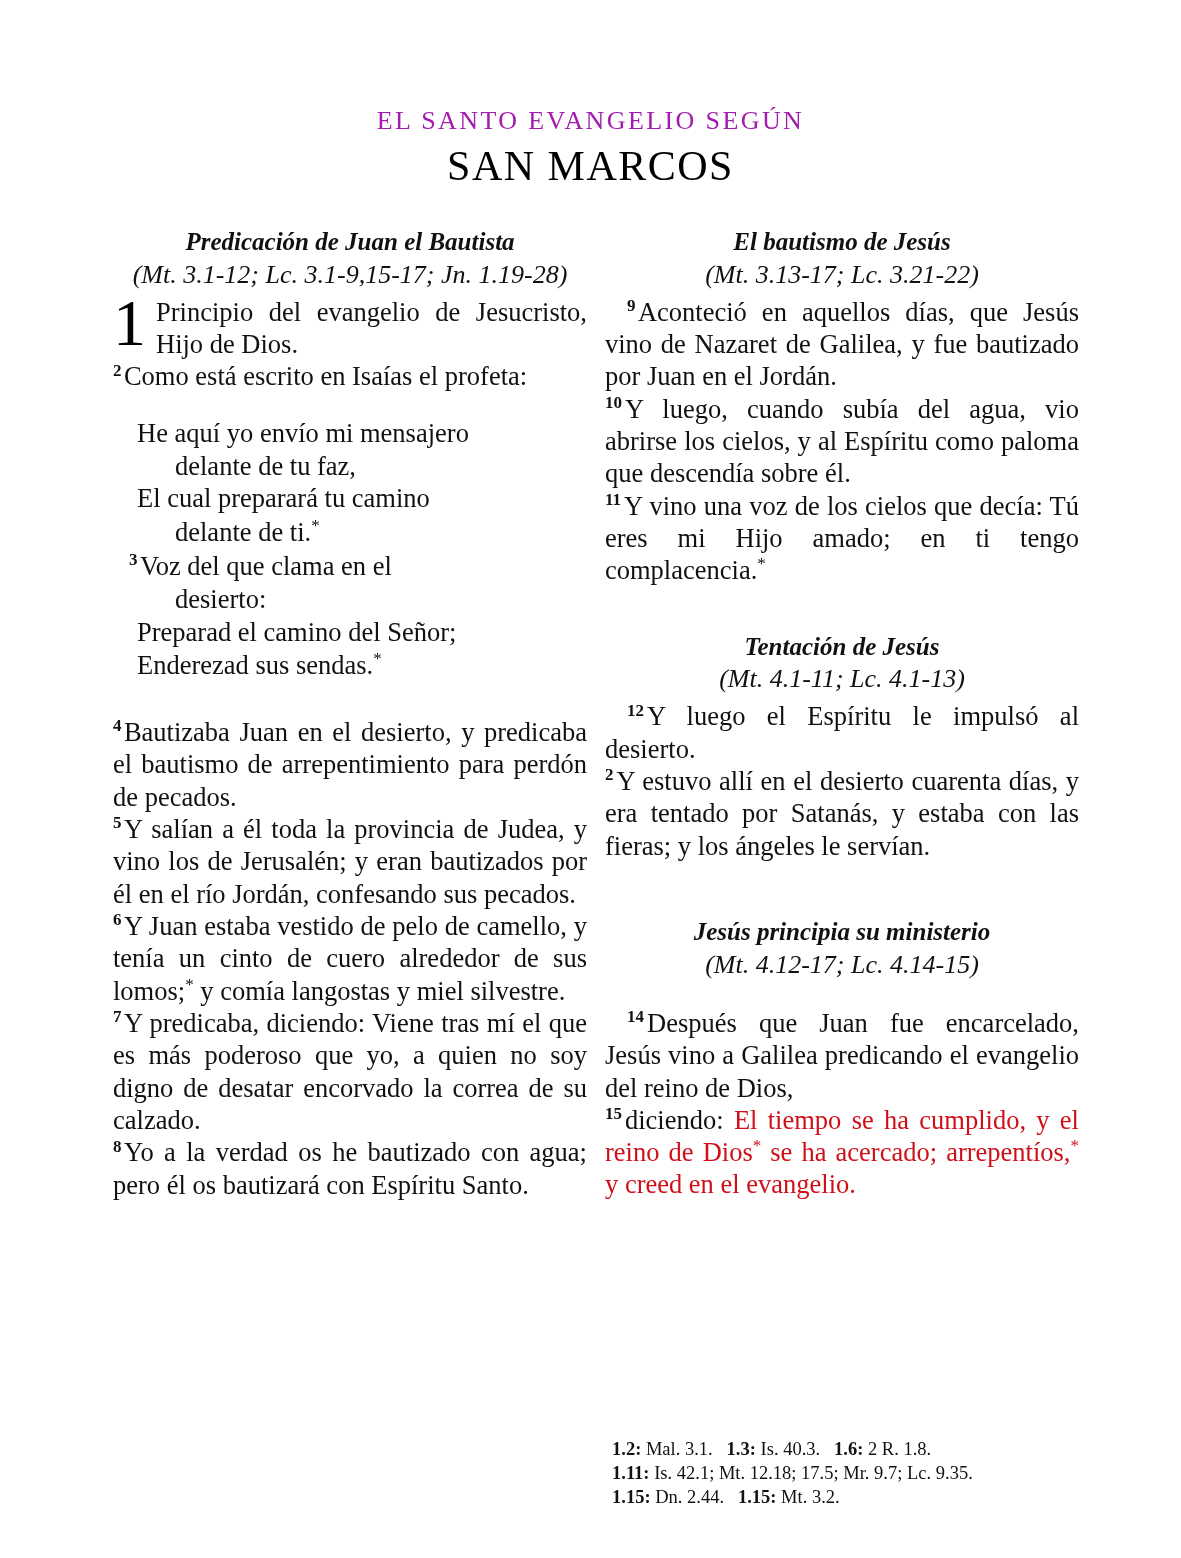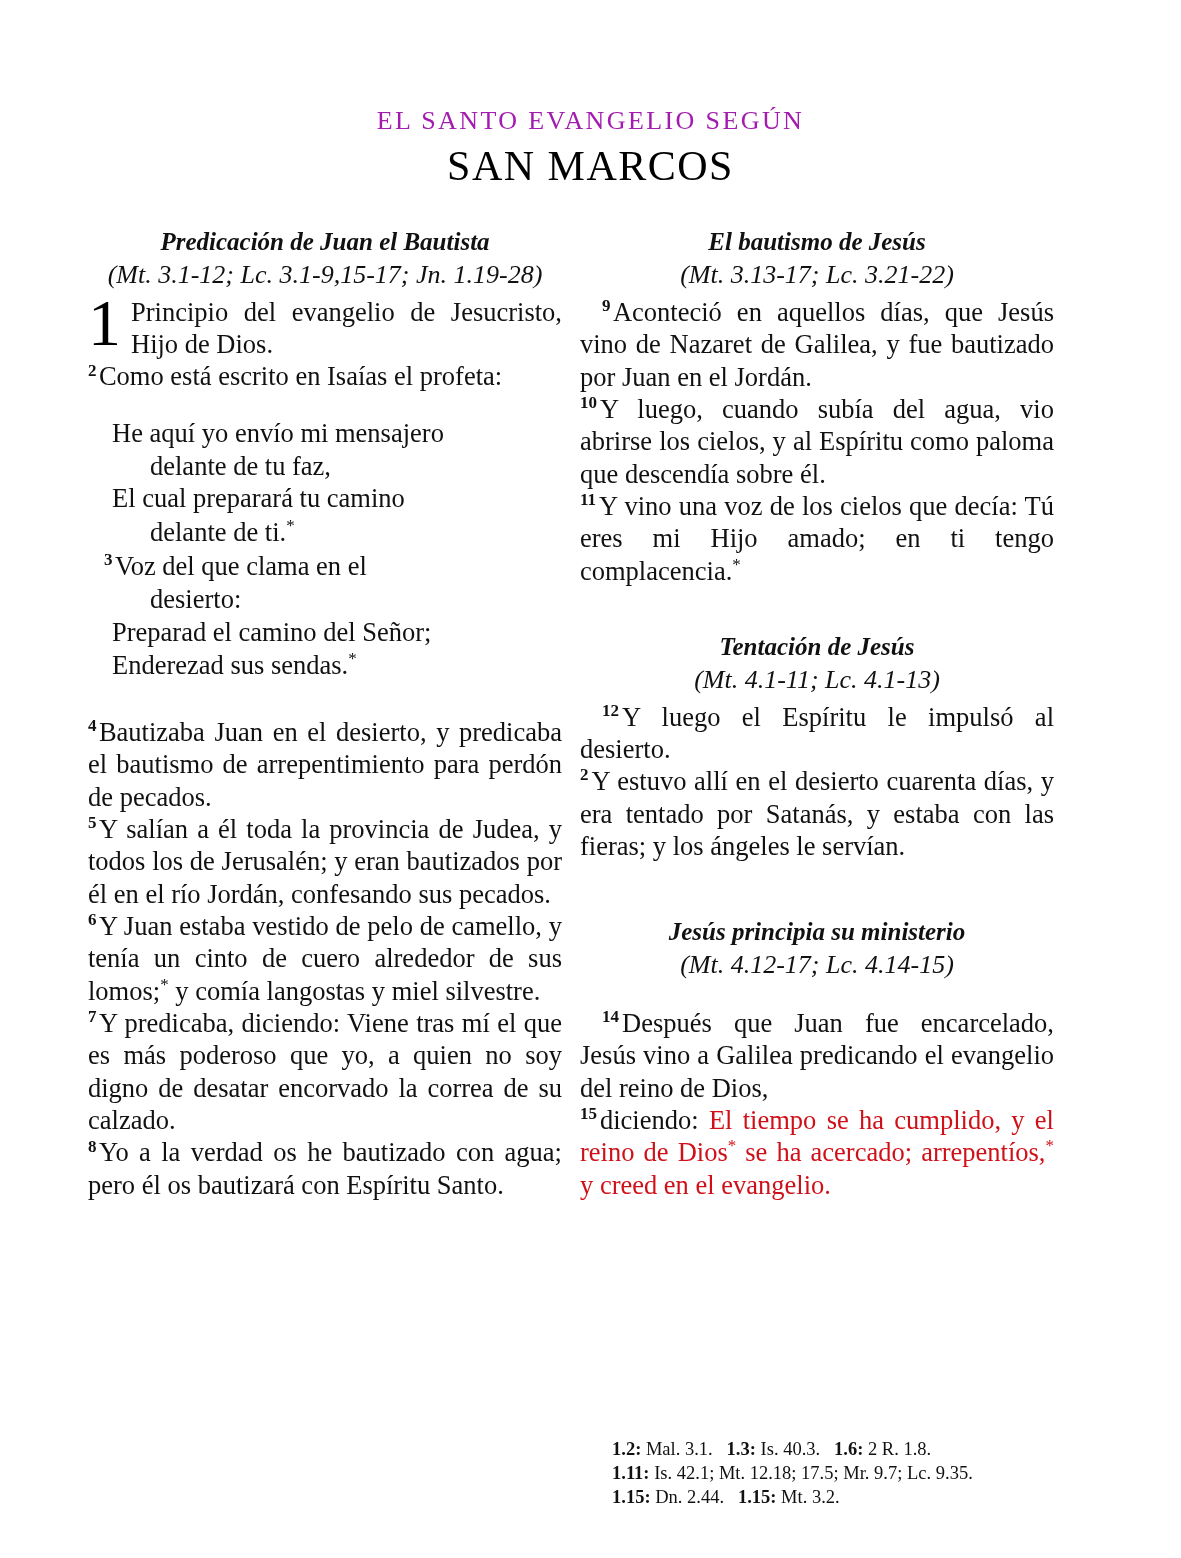--- a/index.html
+++ b/index.html
@@ -40,25 +40,24 @@
     font-size: 42px;
     letter-spacing: 1.5px;
     color: #000000;
     margin-top: 10px;
     line-height: 1.05;
   }
   
   .columns {
     position: absolute;
     top: 228px;
-    left: 88px;
+    left: 113px;
     width: 990px;
     display: flex;
     gap: 18px;
-    align-items: flex-end;
   }
   .col {
     width: 474px;
     position: relative;
   }
   .section-title {
     text-align: center;
     font-weight: bold;
     font-style: italic;
     font-size: 25px;
@@ -174,21 +173,21 @@
         <p class="line indent"><span>delante de ti.</span><span class="asterisk">*</span></p>
         <p class="line vline"><span class="vnum">3</span><span>Voz del que clama en el</span></p>
         <p class="line indent">desierto:</p>
         <p class="line">Preparad el camino del Señor;</p>
         <p class="line"><span>Enderezad sus sendas.</span><span class="asterisk">*</span></p>
       </div>
 
       <div class="spacer-lg"></div>
 
       <p class="verse"><span class="vnum">4</span><span>Bautizaba Juan en el desierto, y predicaba el bautismo de arrepentimiento para perdón de pecados.</span></p>
-      <p class="verse"><span class="vnum">5</span><span>Y salían a él toda la provincia de Judea, y todos los de Jerusalén; y eran bautizados por él en el río Jordán, confesando sus pecados.</span></p>
+      <p class="verse"><span class="vnum">5</span><span>Y salían a él toda la provincia de Judea, y vino los de Jerusalén; y eran bautizados por él en el río Jordán, confesando sus pecados.</span></p>
       <p class="verse"><span class="vnum">6</span><span>Y Juan estaba vestido de pelo de camello, y tenía un cinto de cuero alrededor de sus lomos;</span><span class="asterisk">*</span><span> y comía langostas y miel silvestre.</span></p>
       <p class="verse"><span class="vnum">7</span><span>Y predicaba, diciendo: Viene tras mí el que es más poderoso que yo, a quien no soy digno de desatar encorvado la correa de su calzado.</span></p>
       <p class="verse"><span class="vnum">8</span><span>Yo a la verdad os he bautizado con agua; pero él os bautizará con Espíritu Santo.</span></p>
 
     </div>
 
     <div class="col">
 
       <div class="section-title">El bautismo de Jesús</div>
       <div class="section-refs">(Mt. 3.13-17; Lc. 3.21-22)</div>

